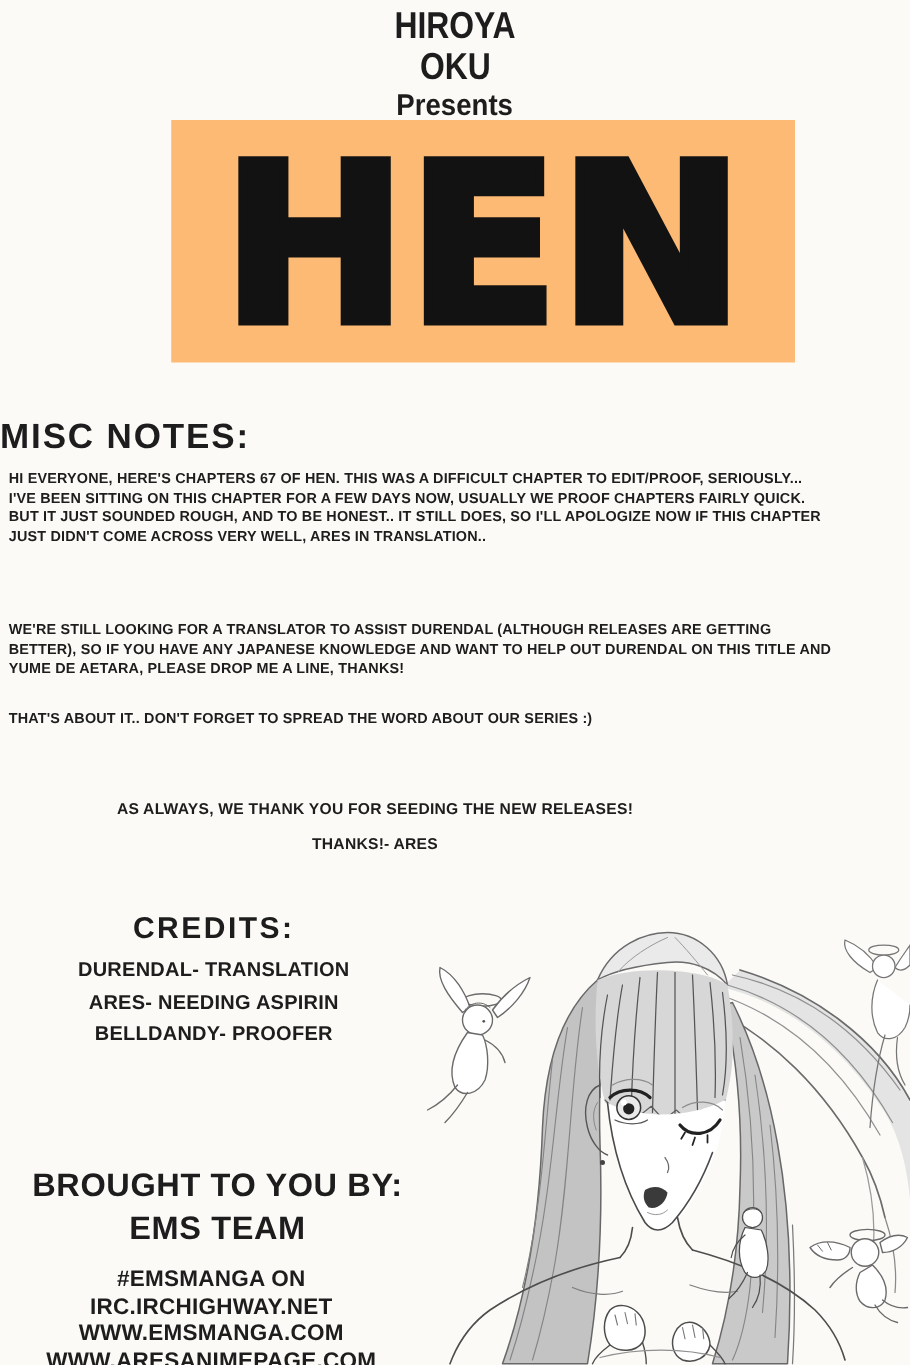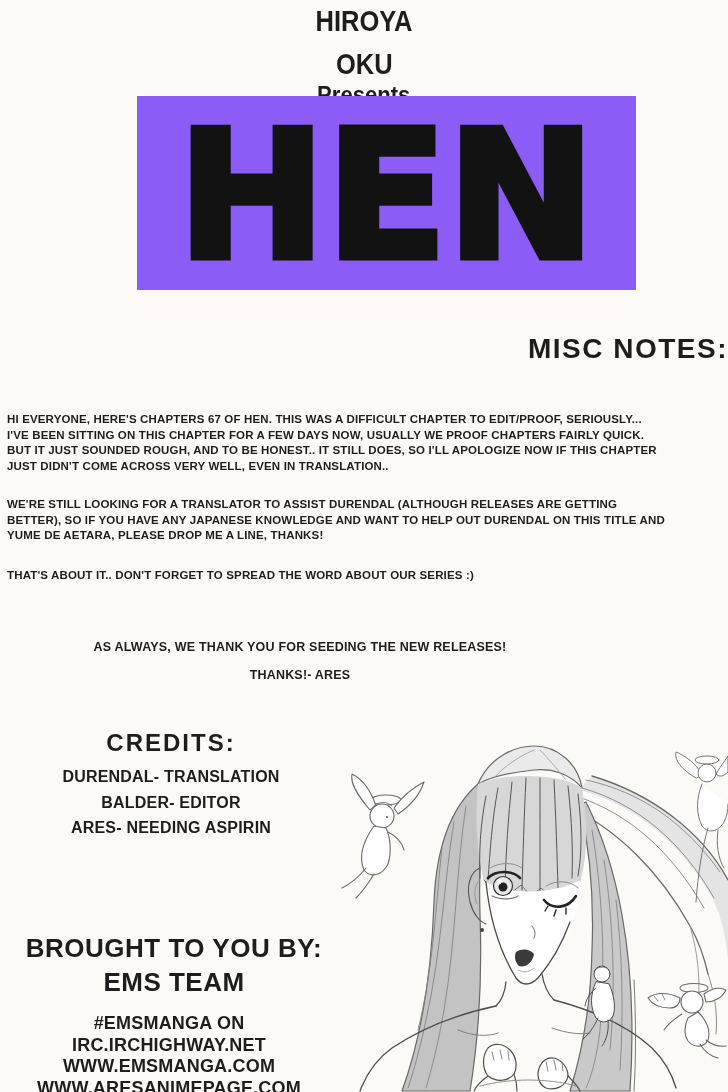--- a/index.html
+++ b/index.html
@@ -10,35 +10,35 @@
     color:#1d1d1d;
     position:relative;
     overflow:hidden;
   }
   .abs{position:absolute;}
   
   .masthead{top:2px;left:0;width:728px;text-align:center;line-height:1;}
   .author-line{font-family:"Liberation Sans",sans-serif;font-weight:800;font-size:30px;letter-spacing:0px;}
   .author-line span{display:inline-block;transform:scaleX(.85);transform-origin:center;}
   .author-l1{margin-top:4px;}
-  .author-l2{margin-top:13px;}
+  .author-l2{margin-top:3px;}
   .presents{font-weight:700;font-size:24px;margin-top:4px;}
   .presents span{display:inline-block;transform:scaleX(.92);}
   
-  .logo-box{left:137px;top:96px;width:499px;height:194px;background:#8b5cf6;
+  .logo-box{left:137px;top:96px;width:499px;height:194px;background:#fdba74;
     display:flex;align-items:center;justify-content:center;}
   .logo-box svg{display:block;}
   .logo-text{font-family:"DejaVu Sans","Liberation Sans",sans-serif;font-weight:bold;}
   
-  .notes-heading{top:333px;left:0;width:728px;text-align:right;
+  .notes-heading{top:333px;left:0;width:728px;text-align:left;
     font-size:28px;font-weight:700;letter-spacing:1.5px;}
   .note-par{left:7px;width:716px;font-size:11.5px;font-weight:700;
     line-height:15.6px;letter-spacing:.15px;}
   .note-line{white-space:pre;}
-  .p1{top:412px;}
+  .p1{top:376px;}
   .p2{top:497px;}
   .p3{top:568px;}
   .center-line{left:0;width:600px;text-align:center;font-size:12.5px;font-weight:700;letter-spacing:.2px;}
   .seed{top:640px;}
   .signoff{top:668px;}
   
   .credits{top:729px;left:0;width:342px;text-align:center;}
   .credits-heading{font-size:24px;font-weight:700;letter-spacing:2px;}
   .credit-line{font-size:16px;font-weight:700;line-height:25.5px;letter-spacing:.2px;}
   .credits-list{margin-top:7px;}
@@ -64,42 +64,42 @@
     <text class="logo-text" x="240" y="152" text-anchor="middle" font-size="176" fill="#121212" stroke="#121212" stroke-width="7" letter-spacing="1">HEN</text>
   </svg>
 </div>
 
 <h1 class="abs notes-heading" style="margin:0;">MISC NOTES:</h1>
 
 <div class="abs note-par p1">
   <div class="note-line">HI EVERYONE, HERE'S CHAPTERS 67 OF HEN. THIS WAS A DIFFICULT CHAPTER TO EDIT/PROOF, SERIOUSLY...</div>
   <div class="note-line">I'VE BEEN SITTING ON THIS CHAPTER FOR A FEW DAYS NOW, USUALLY WE PROOF CHAPTERS FAIRLY QUICK.</div>
   <div class="note-line">BUT IT JUST SOUNDED ROUGH, AND TO BE HONEST.. IT STILL DOES, SO I'LL APOLOGIZE NOW IF THIS CHAPTER</div>
-  <div class="note-line">JUST DIDN'T COME ACROSS VERY WELL, EVEN IN TRANSLATION..</div>
+  <div class="note-line">JUST DIDN'T COME ACROSS VERY WELL, ARES IN TRANSLATION..</div>
 </div>
 
 <div class="abs note-par p2">
   <div class="note-line">WE'RE STILL LOOKING FOR A TRANSLATOR TO ASSIST DURENDAL (ALTHOUGH RELEASES ARE GETTING</div>
   <div class="note-line">BETTER), SO IF YOU HAVE ANY JAPANESE KNOWLEDGE AND WANT TO HELP OUT DURENDAL ON THIS TITLE AND</div>
   <div class="note-line">YUME DE AETARA, PLEASE DROP ME A LINE, THANKS!</div>
 </div>
 
 <div class="abs note-par p3">
   <div class="note-line">THAT'S ABOUT IT.. DON'T FORGET TO SPREAD THE WORD ABOUT OUR SERIES :)</div>
 </div>
 
 <div class="abs center-line seed">AS ALWAYS, WE THANK YOU FOR SEEDING THE NEW RELEASES!</div>
 <div class="abs center-line signoff">THANKS!- ARES</div>
 
 <section class="abs credits">
   <div class="credits-heading">CREDITS:</div>
   <div class="credits-list">
     <div class="credit-line">DURENDAL- TRANSLATION</div>
-    <div class="credit-line">BALDER- EDITOR</div>
     <div class="credit-line">ARES- NEEDING ASPIRIN</div>
+    <div class="credit-line">BELLDANDY- PROOFER</div>
   </div>
 </section>
 
 <section class="abs team">
   <div>BROUGHT TO YOU BY:</div>
   <div>EMS TEAM</div>
 </section>
 
 <section class="abs links">
   <div>#EMSMANGA ON</div>

